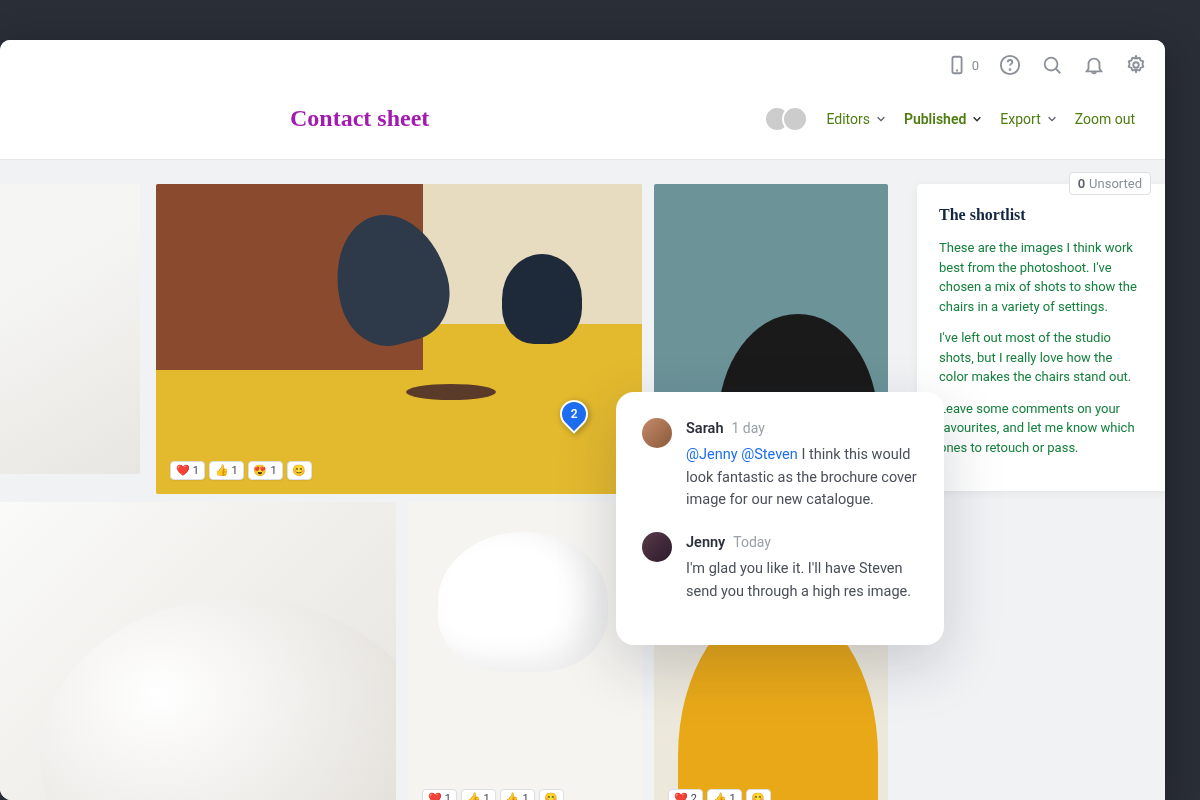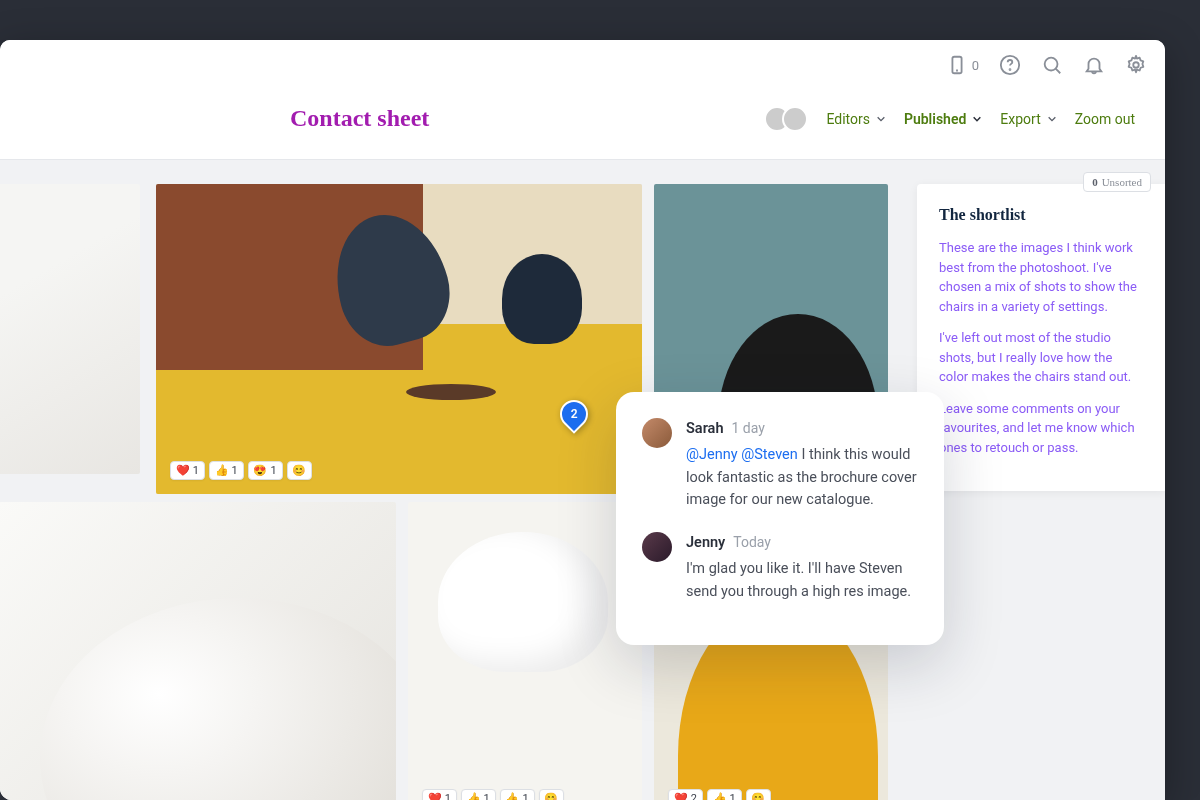--- a/index.html
+++ b/index.html
@@ -92,24 +92,24 @@
 
   
   .pin { position:absolute; width:28px; height:28px; background:#1d6ef0; border-radius:50% 50% 50% 0; transform:rotate(-45deg); display:flex; align-items:center; justify-content:center; color:#fff; font-size:12px; font-weight:600; box-shadow:0 2px 6px rgba(0,0,0,.3); border:2px solid #fff;}
   .pin span{ transform:rotate(45deg);}
   .pin.main { left:560px; top:240px; }
 
   
   .note-card {
     position:absolute; right:0; top:24px; width:248px; background:#fff; border-radius:4px 0 0 4px; padding:22px 22px; box-shadow:0 2px 10px rgba(0,0,0,.06);
   }
-  .unsorted-badge { position:absolute; top:-12px; right:14px; background:#fff; border:1px solid #dcdfe4; border-radius:4px; padding:3px 8px; font-size:11px; color:#8a8f98;font-family:Liberation Serif, serif; }
+  .unsorted-badge { position:absolute; top:-12px; right:14px; background:#fff; border:1px solid #dcdfe4; border-radius:4px; padding:3px 8px; font-size:13px; color:#8a8f98; }
   .unsorted-badge b { color:#5a5f6a; font-weight:600; margin-right:4px;}
   .note-card h3 { font-family:Georgia,serif; font-size:16px; color:#12263f; margin-bottom:14px; }
-  .note-card p { font-size:13px; line-height:1.5; color:#8b5cf6; margin-bottom:12px; }
+  .note-card p { font-size:13px; line-height:1.5; color:#15803d; margin-bottom:12px; }
 
   
   .popover {
     position:absolute; left:616px; top:232px; width:328px; background:#fff; border-radius:18px; box-shadow:0 20px 60px rgba(20,30,50,.18); padding:26px 26px 22px; z-index:50;
   }
   .cmt { display:flex; gap:14px; margin-bottom:20px; }
   .cmt .avatar { width:30px; height:30px; border-radius:50%; flex-shrink:0; }
   .cmt .avatar.a-s { background:linear-gradient(135deg,#c48a6a,#8a5a3a);}
   .cmt .avatar.a-j { background:linear-gradient(135deg,#5a3a4a,#2a1a2a);}
   .cmt .body { flex:1; font-size:14.5px; line-height:1.55; color:#4a4f5a; }

